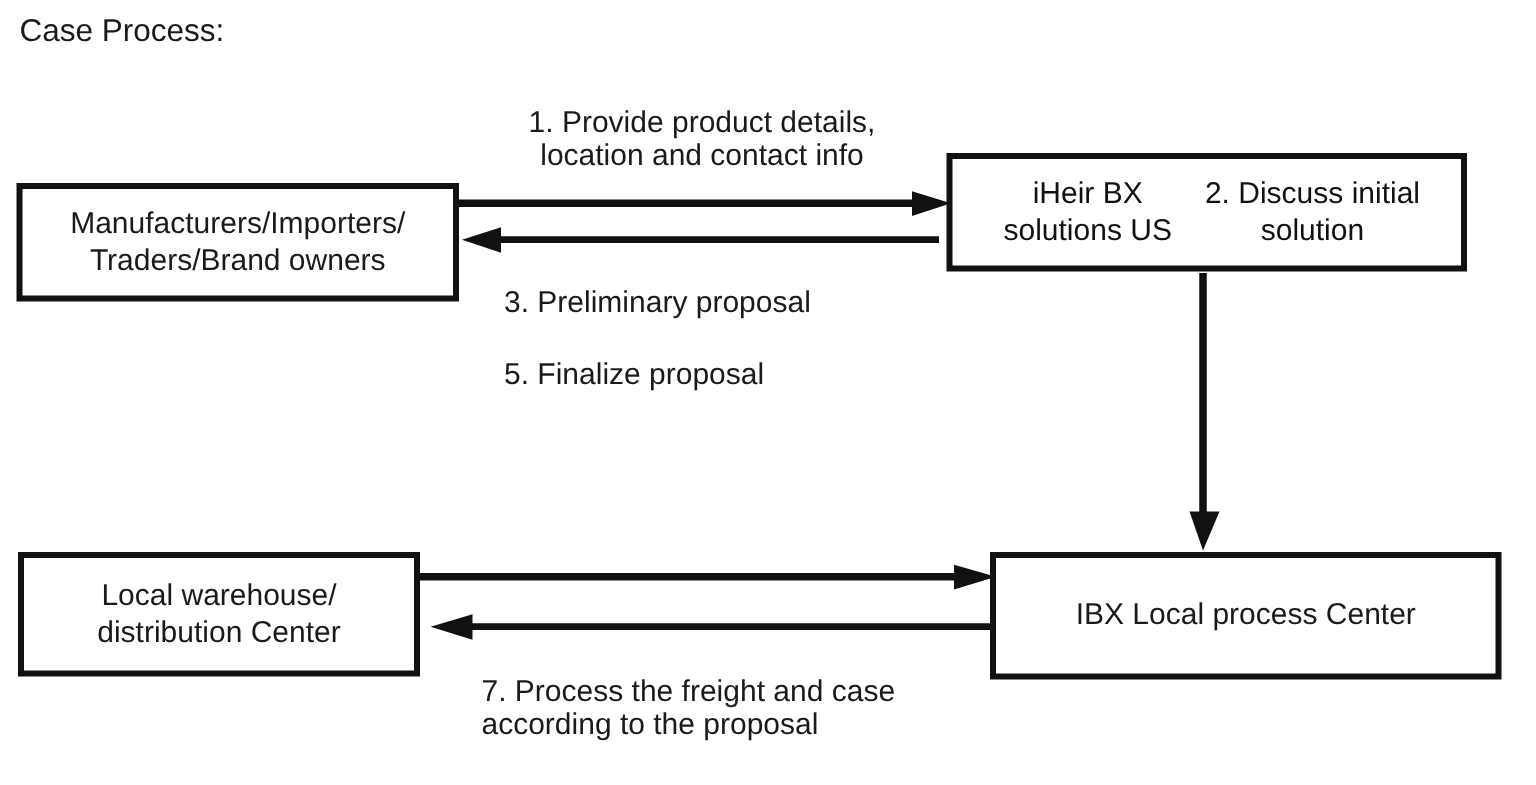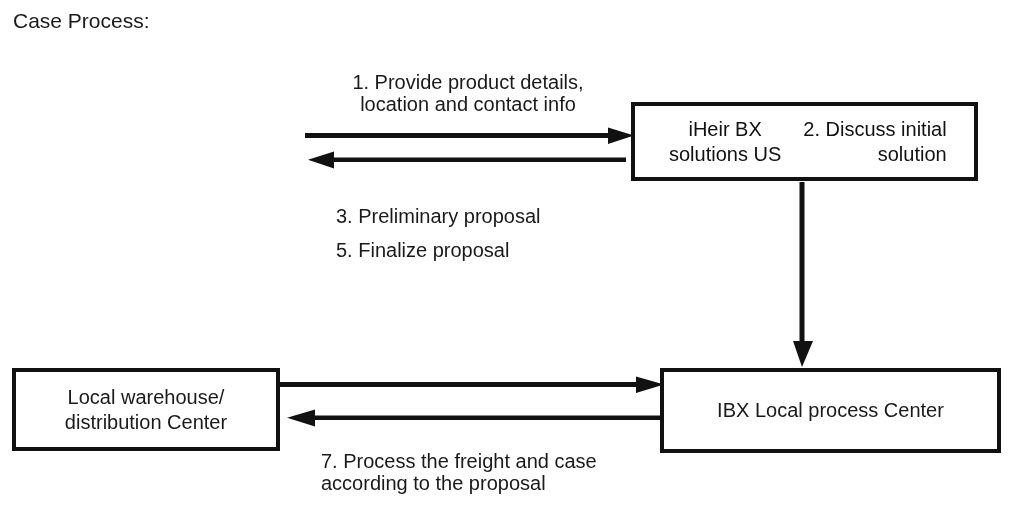--- a/index.html
+++ b/index.html
@@ -68,21 +68,21 @@
     align-items: center;
     gap: 22px;
   }
   .iheir-left {
     text-align: center;
     font-size: 20px;
     line-height: 25px;
     white-space: pre-line;
   }
   .iheir-right {
-    text-align: right;
+    text-align: center;
     font-size: 20px;
     line-height: 25px;
     white-space: pre-line;
   }
   #node-warehouse {
     left: 12px;
     top: 368px;
     width: 268px;
     height: 83px;
   }
@@ -98,38 +98,42 @@
     position: absolute;
     font-size: 20px;
     line-height: 22px;
     color: #1a1a1a;
     white-space: pre-line;
   }
   .edge-label.center { text-align: center; }
   .edge-label.left { text-align: left; }
 
   #label-1 { left: 313px; top: 71px;  width: 310px; }
-  #label-3 { left: 336px; top: 205px; width: 310px; }
+  #label-3 { left: 336px; top: 191px; width: 310px; }
   #label-5 { left: 336px; top: 239px; width: 310px; }
   #label-4 { left: 291px; top: 309px; width: 346px; }
   #label-6 { left: 321px; top: 450px; width: 330px; }
 
   
   .arrow {
     position: absolute;
   }
   .arrow svg { display: block; }
 </style>
 </head>
 <body>
 
 <div id="canvas">
 
   <div class="title">Case Process:</div>
 
+  <div class="node" id="node-manufacturers">
+    <div class="node-text">Manufacturers/Importers/
+Traders/Brand owners</div>
+  </div>
 
   <div class="node" id="node-iheir">
     <div class="iheir-row">
       <div class="iheir-left">iHeir BX
 solutions US</div>
       <div class="iheir-right">2. Discuss initial
 solution</div>
     </div>
   </div>
 

